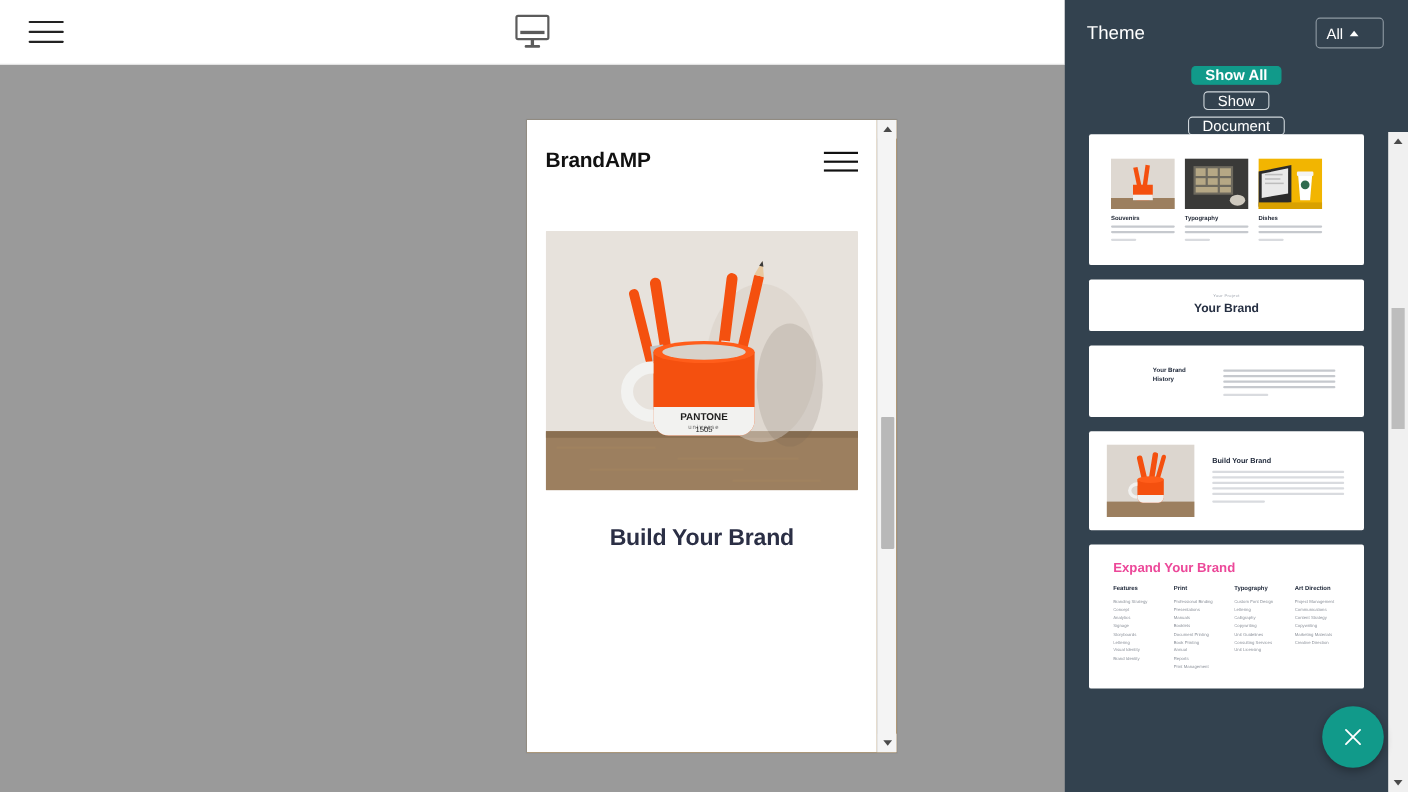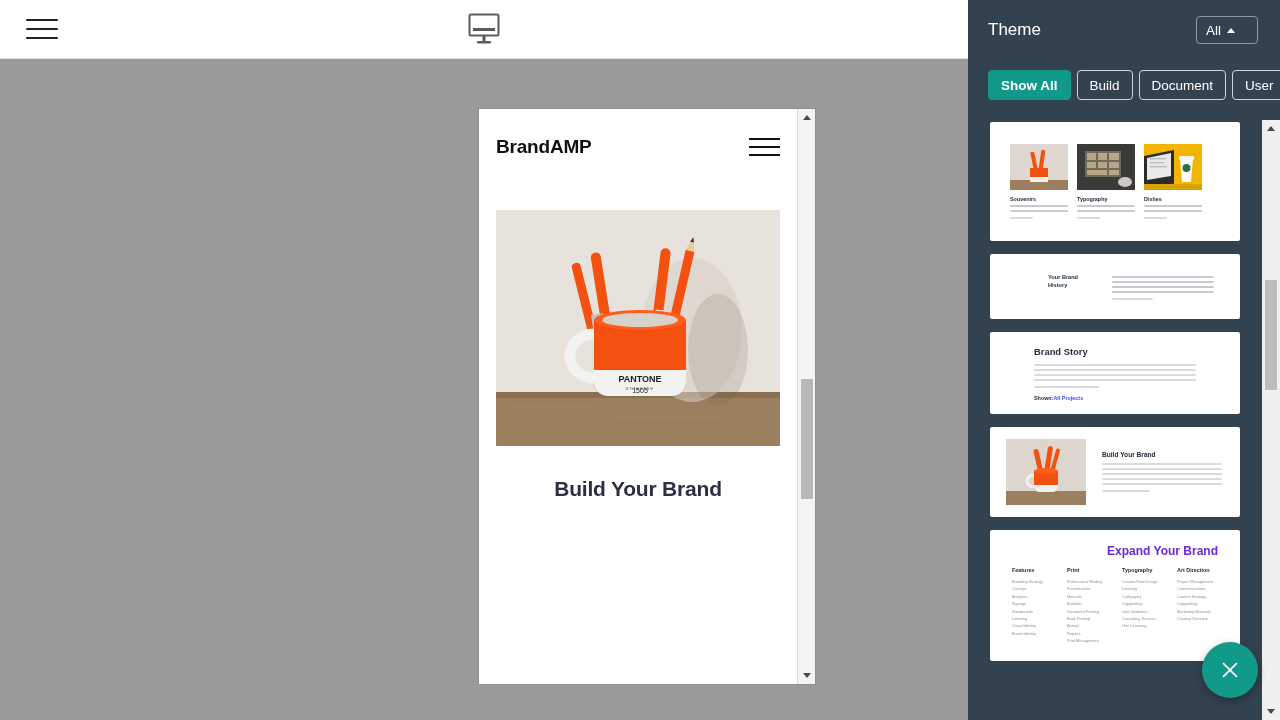--- a/index.html
+++ b/index.html
@@ -114,21 +114,21 @@
     min-width: 62px; height: 28px; padding: 0 9px;
     border: 1px solid #8f9aa3; border-radius: 4px;
     background: transparent; color: #fff; font-size: 13.5px;
     display: flex; align-items: center; gap: 6px; cursor: pointer;
     font-family: "Liberation Sans", sans-serif;
   }
   .btn-all .tri {
     width: 0; height: 0; border-left: 4px solid transparent;
     border-right: 4px solid transparent; border-bottom: 5px solid #fff;
   }
-  .filters { display: flex; gap: 6px; padding: 0 20px; height: 50px; align-items: center; }
+  .filters { display: flex; gap: 6px; padding: 0 20px; height: 50px; align-items: center; flex-direction: column; }
   .chip {
     height: 30px; padding: 0 12px; border-radius: 4px;
     border: 1px solid #cfd6db; background: transparent; color: #fff;
     font-size: 13.5px; display: flex; align-items: center; cursor: pointer;
     font-family: "Liberation Sans", sans-serif; white-space: nowrap;
   }
   .chip.active { background: #119a8a; border-color: #119a8a; font-weight: bold; }
 
   .panel-scroll {
     position: absolute; top: 116px; left: 0;
@@ -163,21 +163,21 @@
   .tstory .h { font-size: 9.4px; font-weight: bold; color: #262f42; }
   .tstory .lnk { font-size: 5.4px; font-weight: bold; color: #222b3c; margin-top: 7px; }
   .tstory .lnk b { color: #3b4de0; }
 
   .tbuild { display: flex; padding: 12px 18px 12px 16px; gap: 16px; align-items: flex-start; }
   .tbuild .img { width: 80px; height: 66px; border-radius: 1px; flex: none; }
   .tbuild .h { font-size: 6.6px; font-weight: bold; color: #222b3c; margin-bottom: 5px; }
   .tbuild .bd { flex: 1; padding-top: 12px; }
 
   .texpand { padding: 14px 22px 16px 22px; }
-  .texpand .h { font-size: 12px; font-weight: bold; color: #6d28d9; text-align: right; }
+  .texpand .h { font-size: 12px; font-weight: bold; color: #ec4899; }
   .texpand .cols { display: flex; gap: 14px; margin-top: 9px; }
   .texpand .c { flex: 1; }
   .texpand .ch { font-size: 5.4px; font-weight: bold; color: #222b3c; margin-bottom: 5px; }
   .texpand .ci { font-size: 3.9px; color: #8d929b; line-height: 7.4px; white-space: nowrap; overflow: hidden; }
 
   
   .p-sb {
     position: absolute; right: 0; top: 120px;
     width: 18px; height: 600px; background: #f0f0f0;
   }
@@ -296,21 +296,21 @@
     <div class="panel-head">
       <div class="panel-title">Theme</div>
       <button class="btn-all">
         <span>All</span>
         <span class="tri"></span>
       </button>
     </div>
 
     <div class="filters">
       <button class="chip active">Show All</button>
-      <button class="chip">Build</button>
+      <button class="chip">Show</button>
       <button class="chip">Document</button>
       <button class="chip">User</button>
     </div>
 
     <div class="panel-scroll">
 
       <div class="bcard" style="margin-top:6px;">
         <div class="t3">
           <div class="col">
             <div class="ph">
@@ -370,49 +370,40 @@
             </div>
             <div class="ttl">Dishes</div>
             <div class="ln"></div>
               <div class="ln"></div>
               <div class="ln tiny"></div>
           </div>
         </div>
       </div>
 
 
+      <div class="bcard">
+        <div class="tbrand">
+          <div class="kicker">Your Project</div>
+          <div class="big">Your Brand</div>
+        </div>
+      </div>
 
       <div class="bcard">
         <div class="thist">
           <div class="lb">Your Brand History</div>
           <div class="bd">
             <div class="ln"></div>
               <div class="ln"></div>
               <div class="ln"></div>
               <div class="ln"></div>
               <div class="ln tiny"></div>
           </div>
         </div>
       </div>
 
-      <div class="bcard">
-        <div class="tstory">
-          <div class="h">Brand Story</div>
-          <div style="margin-top:7px;">
-            <div class="ln s"></div>
-              <div class="ln s"></div>
-              <div class="ln s"></div>
-              <div class="ln s"></div>
-              <div class="ln tiny"></div>
-          </div>
-          <div class="lnk">
-            <span>Shown:</span><b>All Projects</b>
-          </div>
-        </div>
-      </div>
 
       <div class="bcard">
         <div class="tbuild">
           <div class="img">
             <svg viewBox="0 0 80 66" width="80" height="66">
               <rect width="80" height="66" fill="#dcd6cf"></rect>
               <rect y="52" width="80" height="14" fill="#9c7f5f"></rect>
               <rect x="30" y="10" width="5" height="26" rx="2" fill="#f4500f" transform="rotate(-13 32 23)"></rect>
               <rect x="40" y="7" width="5" height="28" rx="2" fill="#f4500f" transform="rotate(9 42 21)"></rect>
               <rect x="47" y="9" width="4" height="26" rx="2" fill="#f4500f" transform="rotate(16 49 22)"></rect>

